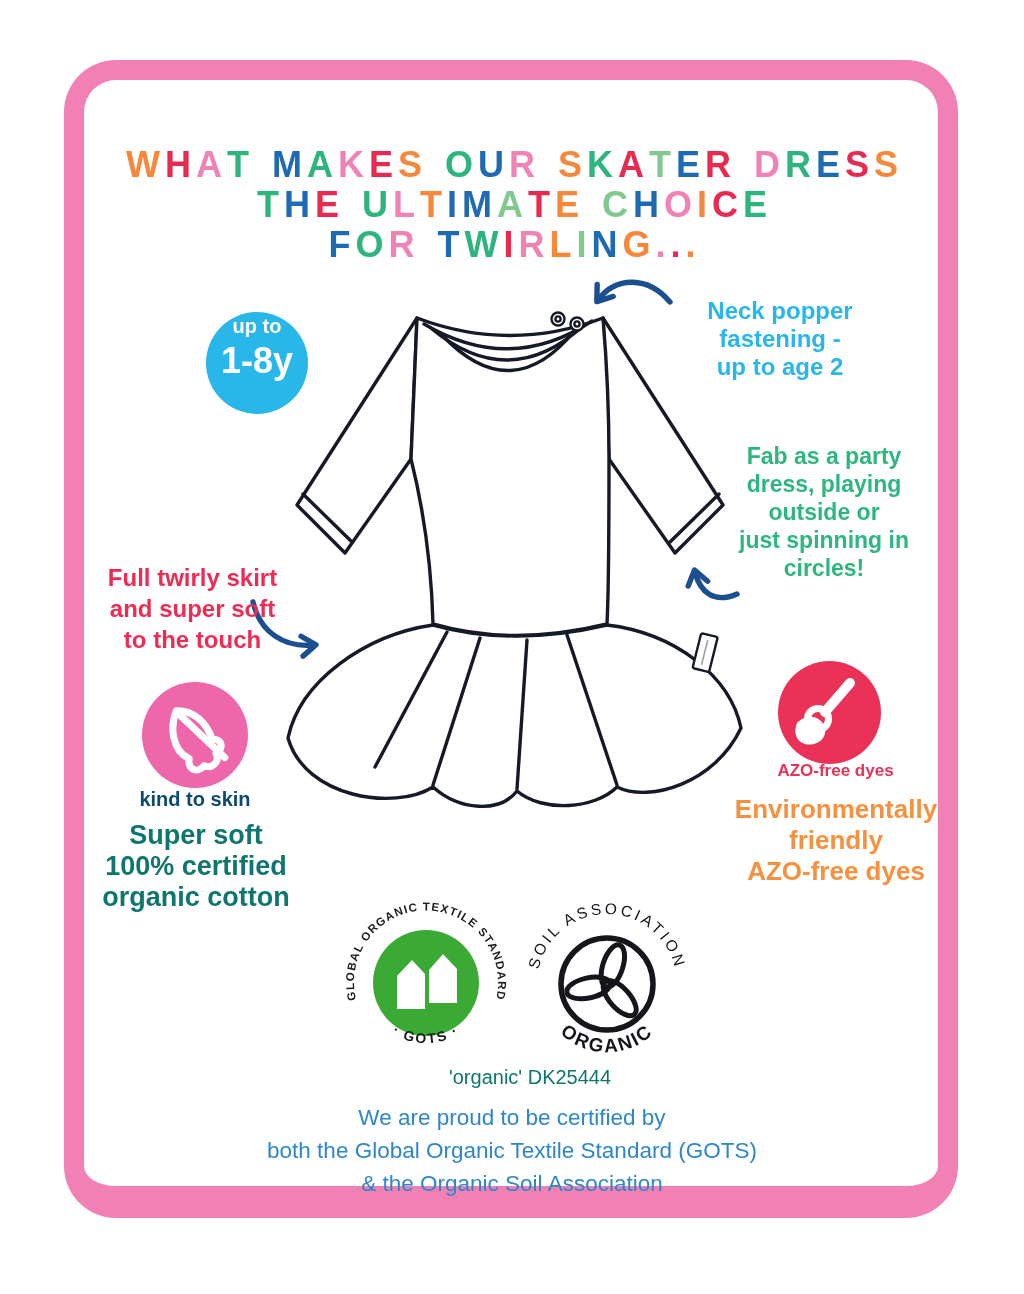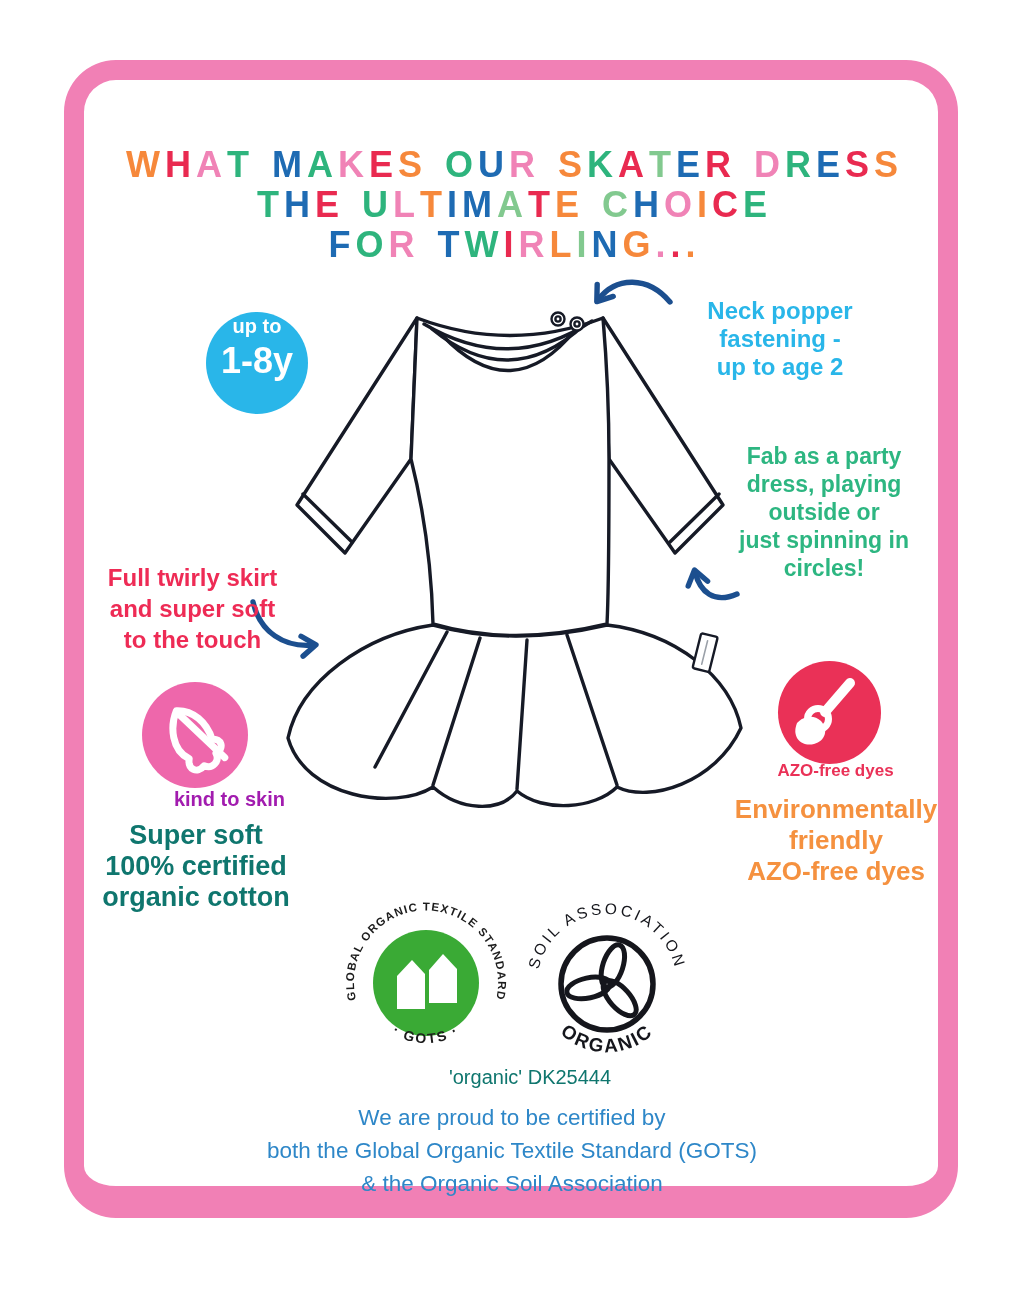--- a/index.html
+++ b/index.html
@@ -16,21 +16,21 @@
   .title-line{display:flex;justify-content:center;align-items:flex-end;height:40px;}
   .title-line span{font-weight:bold;font-size:36px;line-height:38px;margin:0 2.5px;}
   .title-line span.sp{width:13px;}
   
   .note{position:absolute;text-align:center;font-weight:bold;white-space:pre-line;}
   .note-neck{left:670px;top:297px;width:220px;font-size:24px;line-height:28px;color:#29b6e9;}
   .note-party{left:710px;top:442px;width:228px;font-size:23px;line-height:28px;color:#2db681;}
   .note-twirly{left:70px;top:523px;width:245px;font-size:24px;line-height:31px;color:#ee2b55;margin-top:39px;}
   .note-cotton{left:70px;top:820px;width:252px;font-size:27px;line-height:31px;color:#0f766e;}
   .note-dyes{left:716px;top:794px;width:240px;font-size:26px;line-height:31px;color:#f5913f;}
-  .label-kind{left:105px;top:788px;width:180px;font-size:20px;color:#a21caf;text-align:right;}
+  .label-kind{left:105px;top:788px;width:180px;font-size:20px;color:#0c4a6e;}
   .label-azo{left:753px;top:761px;width:165px;font-size:17px;color:#ea3157;}
   
   .age-badge{
     position:absolute;left:206px;top:312px;width:102px;height:102px;border-radius:50%;
     background:#29b6e9;color:#fff;text-align:center;font-weight:bold;
   }
   .age-badge .l1{font-size:20px;margin-top:3px;}
   .age-badge .l2{font-size:36px;margin-top:2px;}
   
   .round-badge{position:absolute;border-radius:50%;}

